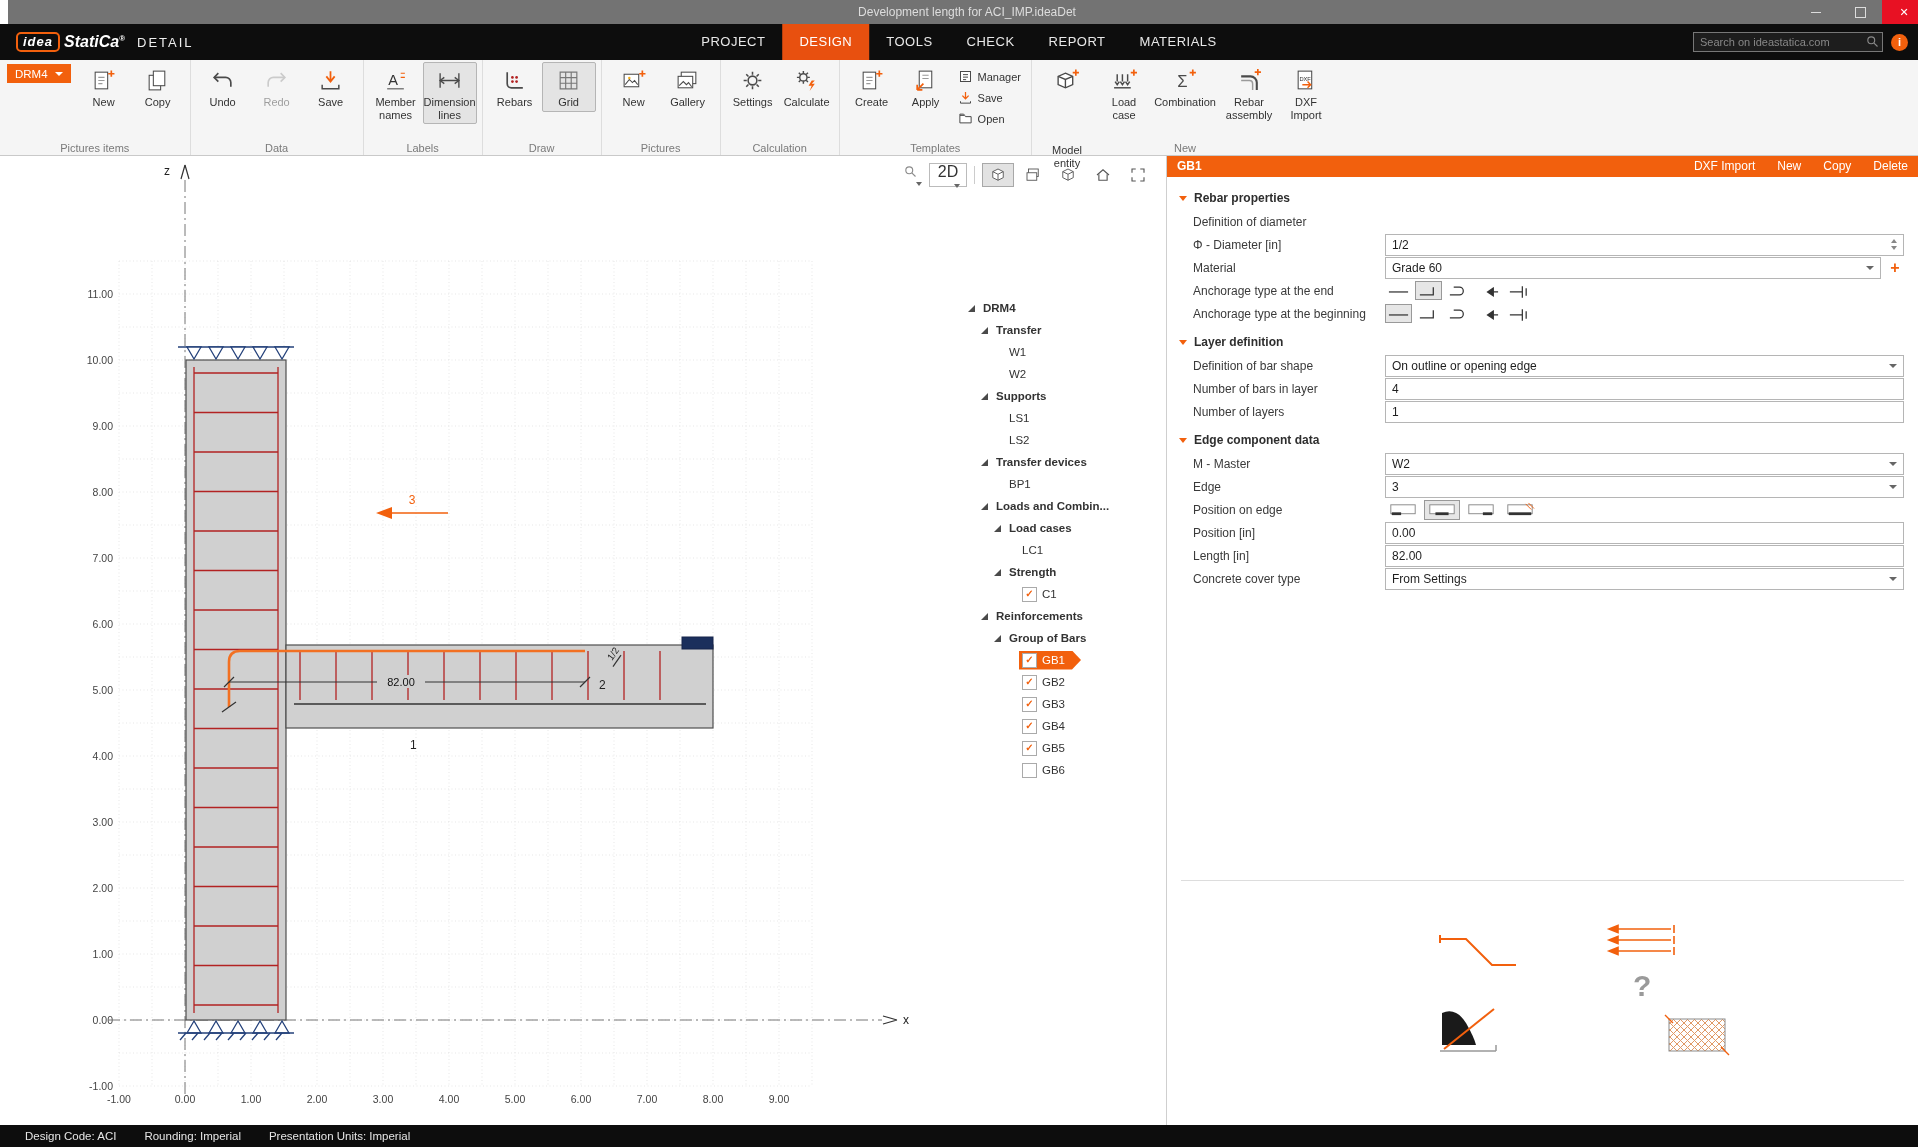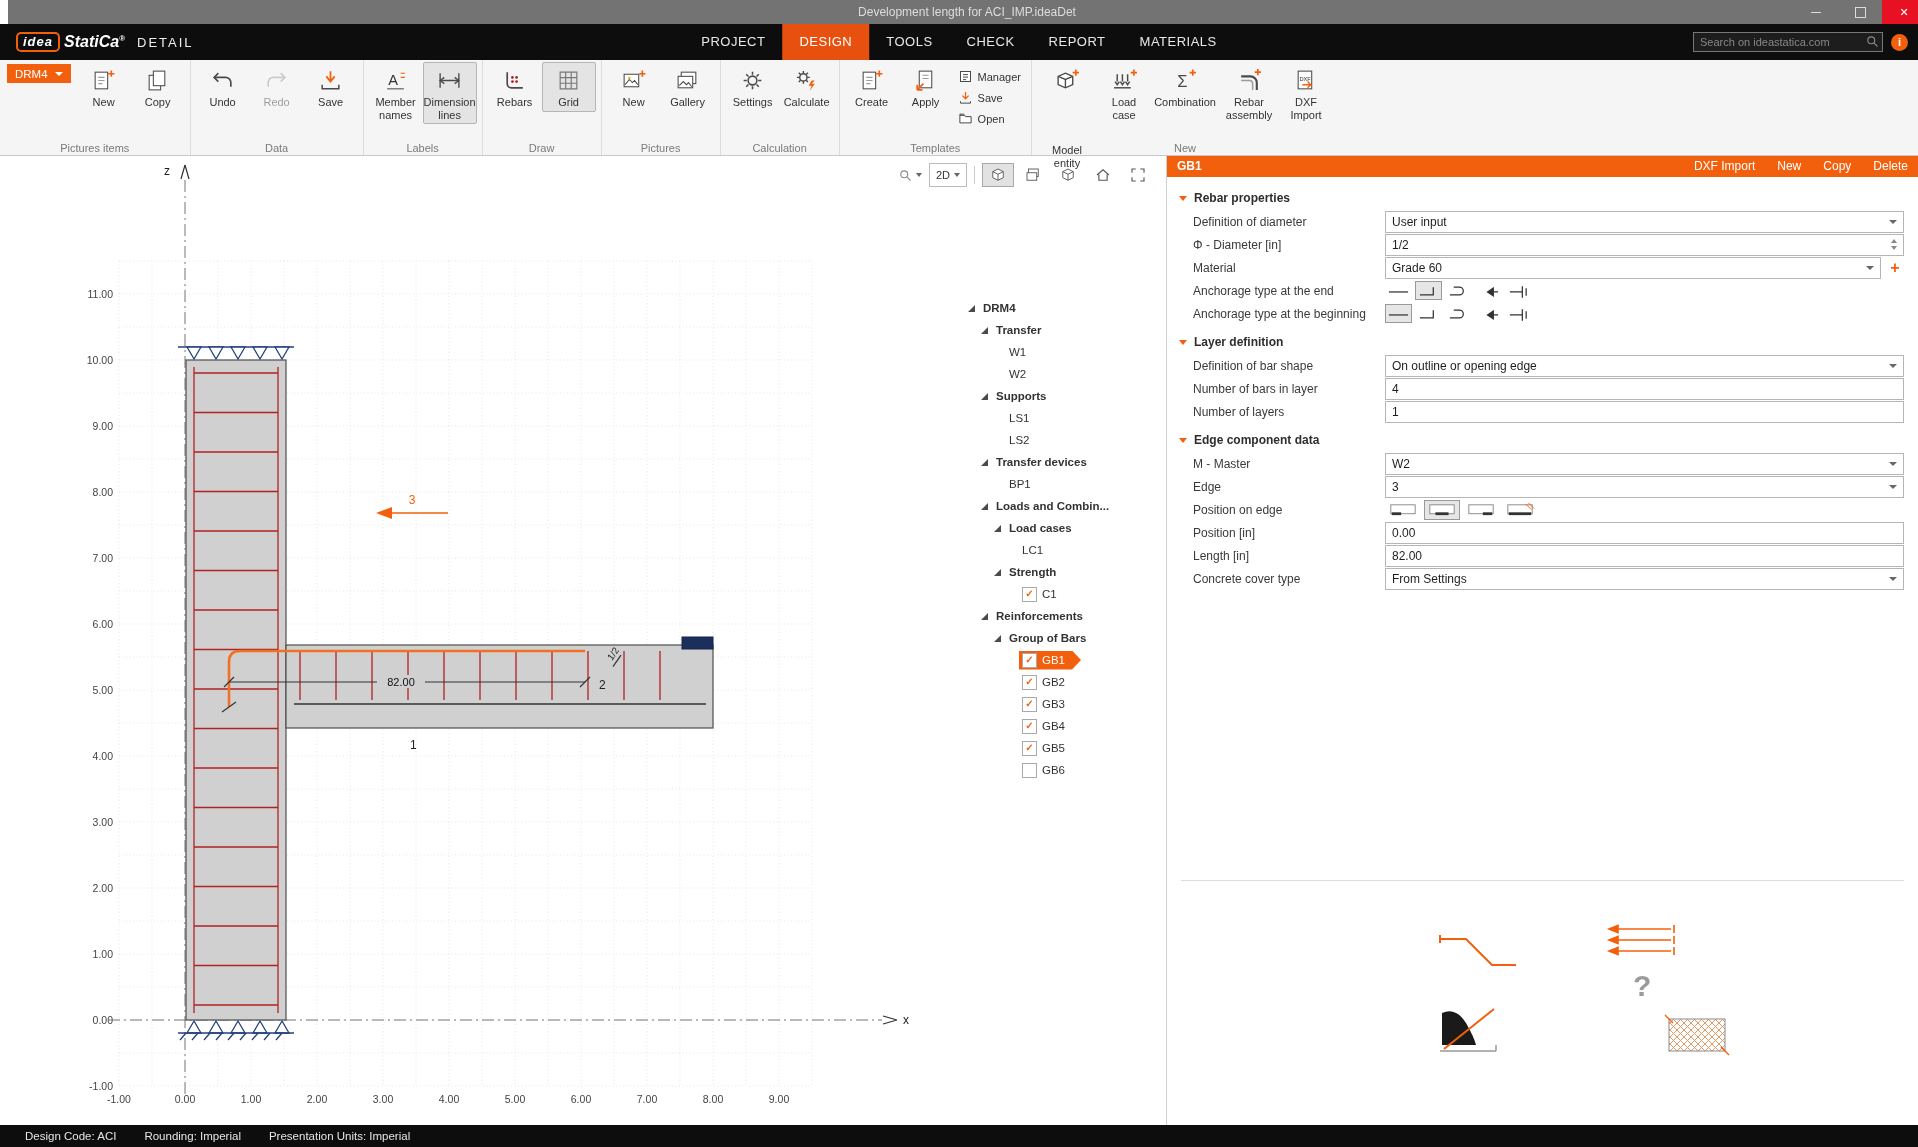--- a/index.html
+++ b/index.html
@@ -71,21 +71,21 @@
   .dimline{stroke:#333;stroke-width:1;}
   .dimtick{stroke:#333;stroke-width:1.2;fill:none;}
   .dimtext{font-size:11px;fill:#111;}
   .edgeorange line{stroke:#f2600d;stroke-width:1.5;}
   .edgeorange polygon{fill:#f2600d;}
   .edgeorange text{fill:#f2600d;font-size:12px;}
   .edgelabel{font-size:12px;fill:#222;}
   .dialabel{font-size:9.5px;fill:#222;}
   .canvas-toolbar{position:absolute;top:8px;right:12px;display:flex;align-items:center;gap:3px;}
   .ctb{height:22px;min-width:24px;display:flex;align-items:center;justify-content:center;gap:3px;
-    padding:0 3px;border:1px solid transparent;font-size:11px;color:#333;}
+    padding:0 3px;border:1px solid transparent;font-size:16px;color:#333;flex-direction:column;}
   .ctb.active{background:#e2e2e2;border-color:#a8a8a8;}
   .ctb .dd{width:0;height:0;border-top:4px solid #666;border-left:3.5px solid transparent;border-right:3.5px solid transparent;}
   .ctb.twod{border:1px solid #bbb;background:#fff;padding:0 6px;}
   .ctb-sep{width:1px;height:18px;background:#ccc;margin:0 4px;}
   .s18{width:18px;height:18px;}
   .s15{width:15px;height:15px;}
   
   .tree{position:absolute;top:142px;right:22px;width:178px;font-size:11.5px;color:#333;}
   .trow{display:flex;align-items:center;height:22px;cursor:default;}
   .trow.parent{font-weight:bold;}
@@ -868,26 +868,20 @@
     </span>
   </div>
   <div class="props-body" id="prop-sections">
       <div class="psection">
         <div class="sec-header">
           <span class="chev"></span>
           <span class="sec-title">Rebar properties</span>
         </div>
         <div class="prow">
           <div class="plabel">Definition of diameter</div>
-          <div class="pctrl">
-            <div class="csel">
-              <span class="cval">User input</span>
-              <span class="dd"></span>
-            </div>
-          </div>
         </div>
         <div class="prow">
           <div class="plabel">Φ - Diameter [in]</div>
           <div class="pctrl">
             <div class="cinp">
               <span class="cval">1/2</span>
               <span class="spin">
                 <span class="spu"></span>
                 <span class="spd"></span>
               </span>

